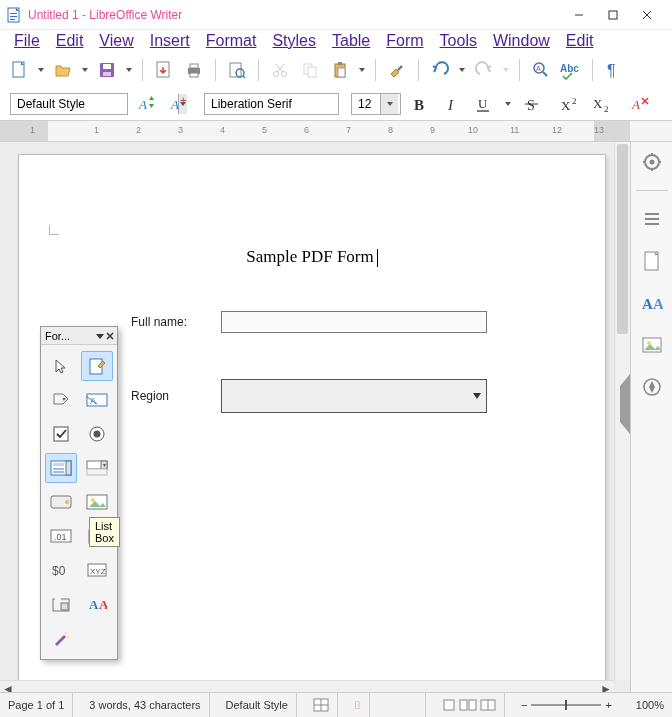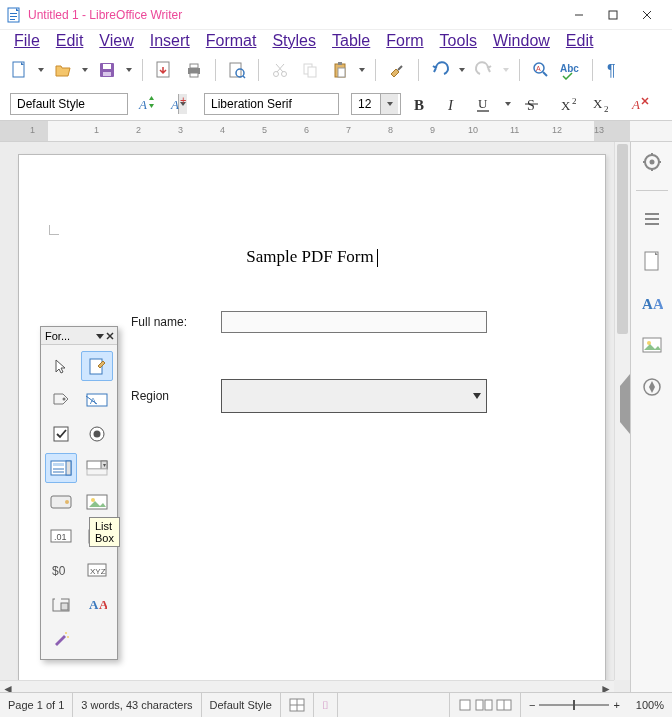--- a/index.html
+++ b/index.html
@@ -262,21 +262,21 @@
   }
 
   
   .status {
     position:absolute;
     left:0;right:0;bottom:0;
     height:25px;
     background:#f3f3f3;
     border-top:1px solid #ccc;
     display:flex;align-items:center;
-    font-size:11px;color:#333;
+    font-size:11px;color:#333;gap:8px;
   }
   .status .cell {
     padding: 0 8px;
     height:100%;
     display:flex;align-items:center;
     border-right:1px solid #ccc;
   }
   .status .flex { flex:1; }
   .zoom-slider {
     display:flex;align-items:center;gap:4px;padding:0 8px;

